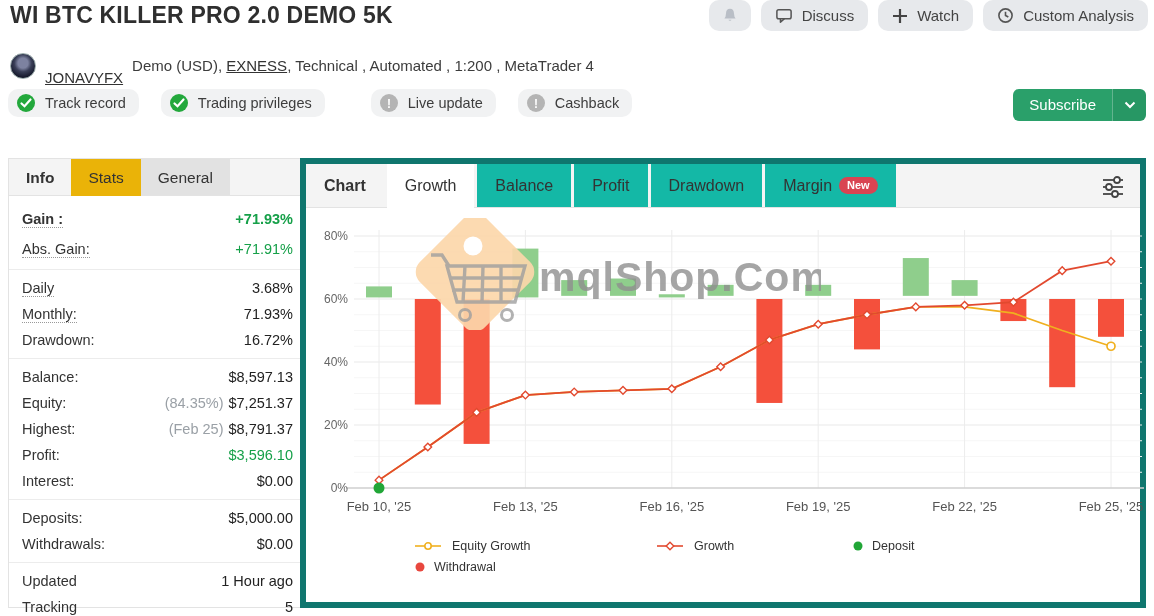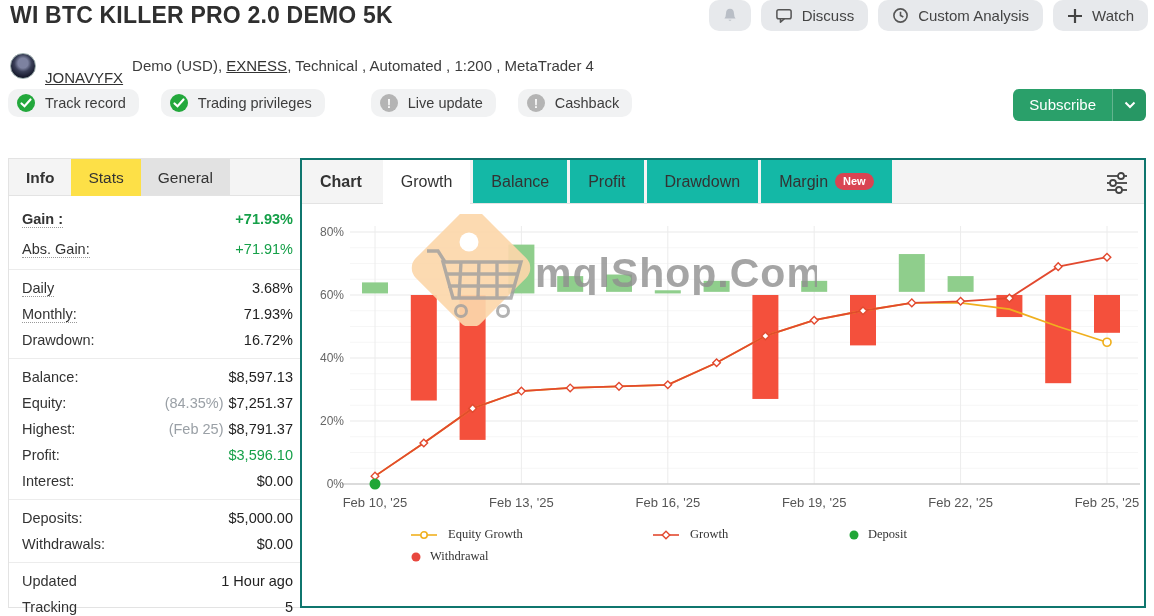--- a/index.html
+++ b/index.html
@@ -56,37 +56,37 @@
   }
 
   
   .info-panel {
     position:absolute; left:8px; top:158px; width:299px; height:450px;
     border:1px solid #e3e3e3; background:#fff;
   }
   .ptabs { height:37px; background:#f4f4f4; display:flex; border-bottom:1px solid #e3e3e3; }
   .ptab { padding:0 17px; line-height:37px; font-size:15.5px; color:#333; cursor:pointer; }
   .ptab.plain { font-weight:bold; }
-  .ptab.active { background:#fde047; margin-bottom:-1px; }
+  .ptab.active { background:#eab308; margin-bottom:-1px; }
   .ptab.gray { background:#e2e2e2; }
   .info-body { padding:8px 13px 0 13px; font-size:14.5px; }
   .irow { display:flex; justify-content:space-between; align-items:baseline; padding:5px 0; }
   .irow.tall { padding:7px 0; }
   .lblwrap { color:#333; }
   .dotted { border-bottom:1px dotted #999; cursor:help; }
   .bold { font-weight:bold; }
   .val { color:#222; text-align:right; }
   .green { color:#16a049; }
   .note { color:#9aa0a6; margin-right:5px; }
   .hline { border:none; border-top:1px solid #ececec; margin:5px -13px; }
 
   
   .chart-panel {
     position:absolute; left:300px; top:158px; width:846px; height:450px;
-    border:2px solid #0f766e; background:#fff;
+    border:6px solid #0f766e; background:#fff;
   }
   .ctabs {
     height:44px; background:#f4f4f4; display:flex; gap:3px;
     border-bottom:1px solid #e3e3e3; position:relative; align-items:stretch;
   }
   .ctab {
     padding:0 18px; line-height:44px; font-size:16px; color:#333; cursor:pointer;
     display:flex; align-items:center; gap:7px;
   }
   .ctab.plain { background:transparent; font-weight:bold; }
@@ -95,21 +95,21 @@
   .new-pill {
     background:#d94452; color:#fff; font-size:11px; font-weight:bold;
     padding:2px 8px; border-radius:9px; line-height:1.2;
   }
   .filter-btn {
     position:absolute; right:12px; top:9px; background:transparent; border:none;
     cursor:pointer; padding:2px;
   }
   .chart-body { position:relative; }
   .watermark { position:absolute; left:85px; top:10px; pointer-events:none; }
-  .legend { margin-top:4px; font-size:12.5px; color:#333;font-family:Liberation Serif, serif; }
+  .legend { margin-top:12px; font-size:12.5px; color:#333; }
   .legend-row { display:flex; padding-left:108px; margin-bottom:7px; }
   .legend-item { display:flex; align-items:center; gap:8px; cursor:pointer; }
   .legend-item.w1 { width:242px; }
   .legend-item.w2 { width:196px; }
 </style>
 </head>
 <body>
 
 <div class="page-title">WI BTC KILLER PRO 2.0 DEMO 5K</div>
 
@@ -121,31 +121,31 @@
     </svg>
   </button>
   <button class="gbtn">
     <svg width="18" height="16" viewBox="0 0 20 18">
       <rect x="2" y="2" width="16" height="10" rx="2" fill="none" stroke="#555" stroke-width="1.7"></rect>
       <path d="M6 12 v4 l4.5 -4" fill="none" stroke="#555" stroke-width="1.7" stroke-linejoin="round"></path>
     </svg>
     <span>Discuss</span>
   </button>
   <button class="gbtn">
+    <svg width="16" height="16" viewBox="0 0 16 16">
+      <path d="M8 1 V15 M1 8 H15" stroke="#444" stroke-width="2.2"></path>
+    </svg>
+    <span>Watch</span>
+  </button>
+  <button class="gbtn">
     <svg width="17" height="17" viewBox="0 0 18 18">
       <circle cx="9" cy="9" r="7" fill="none" stroke="#555" stroke-width="1.7"></circle>
       <path d="M9 5 V9 L12 10.6" fill="none" stroke="#555" stroke-width="1.7"></path>
     </svg>
     <span>Custom Analysis</span>
-  </button>
-  <button class="gbtn">
-    <svg width="16" height="16" viewBox="0 0 16 16">
-      <path d="M8 1 V15 M1 8 H15" stroke="#444" stroke-width="2.2"></path>
-    </svg>
-    <span>Watch</span>
   </button>
 </div>
 
 <div class="account-row">
   <span class="avatar"></span>
   <a class="acct-user">JONAVYFX</a>
   <span class="acct-details"><span>Demo (USD),</span>
     <a>EXNESS</a><span>, Technical , Automated , 1:200 , MetaTrader 4</span></span>
 </div>
 

